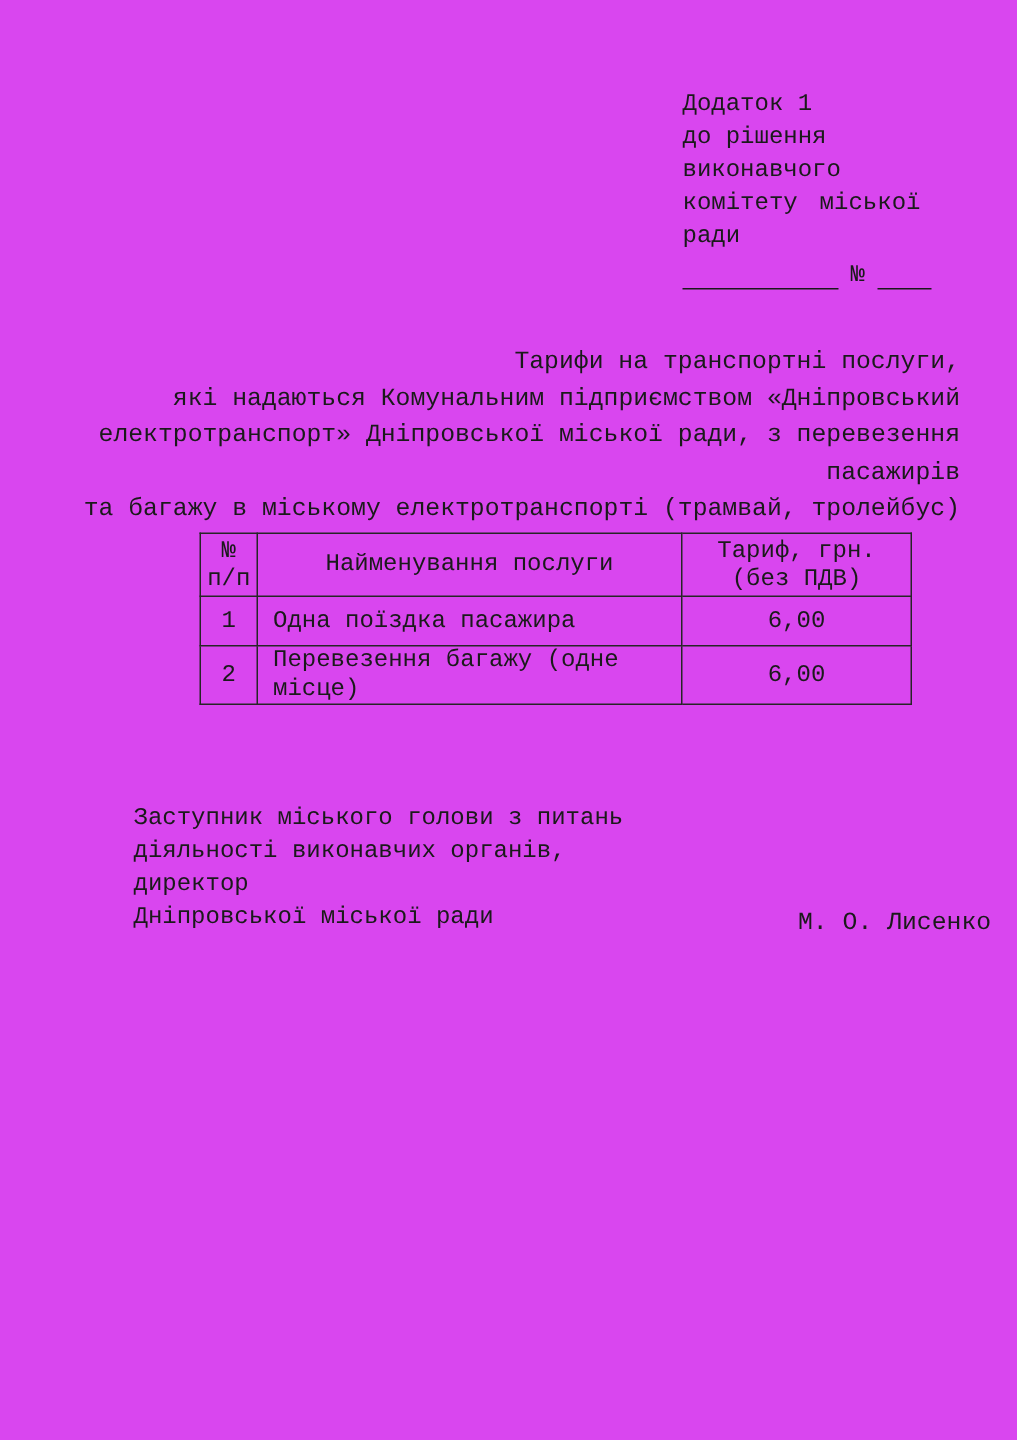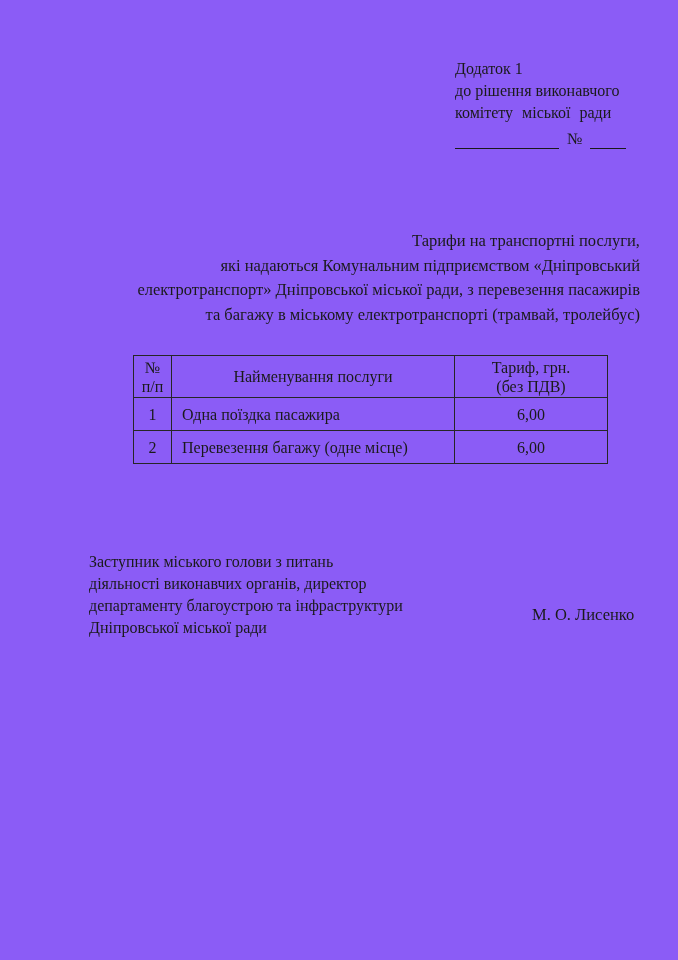--- a/index.html
+++ b/index.html
@@ -5,22 +5,22 @@
   html, body {
     margin: 0;
     padding: 0;
     background: #e8e8e8;
   }
   .page {
     position: relative;
     width: 678px;
     height: 960px;
     margin: 0 auto;
-    background: #8b5cf6;
-    font-family: Liberation Serif, serif;
+    background: #d946ef;
+    font-family: Liberation Mono, monospace;
     color: #1a1a1a;
     overflow: hidden;
   }
 
   
   .appendix {
     position: absolute;
     left: 455px;
     top: 58px;
     width: 190px;
@@ -83,21 +83,21 @@
   .tariff-table tbody td { height: 32px; }
   .tariff-table td.service {
     text-align: left;
     padding-left: 10px;
   }
 
   
   .signature-pos {
     position: absolute;
     left: 89px;
-    top: 551px;
+    top: 534px;
     width: 360px;
     font-size: 16px;
     line-height: 22px;
   }
   .signature-name {
     position: absolute;
     left: 532px;
     top: 605px;
     font-size: 16.5px;
     white-space: nowrap;
@@ -155,18 +155,17 @@
         <td>2</td>
         <td class="service">Перевезення багажу (одне місце)</td>
         <td>6,00</td>
       </tr>
     </tbody>
   </table>
 
   <div class="signature-pos">
     <div>Заступник міського голови з питань</div>
     <div>діяльності виконавчих органів, директор</div>
-    <div>департаменту благоустрою та інфраструктури</div>
     <div>Дніпровської міської ради</div>
   </div>
   <div class="signature-name">М. О. Лисенко</div>
 
 </div>
 
 </body></html>

